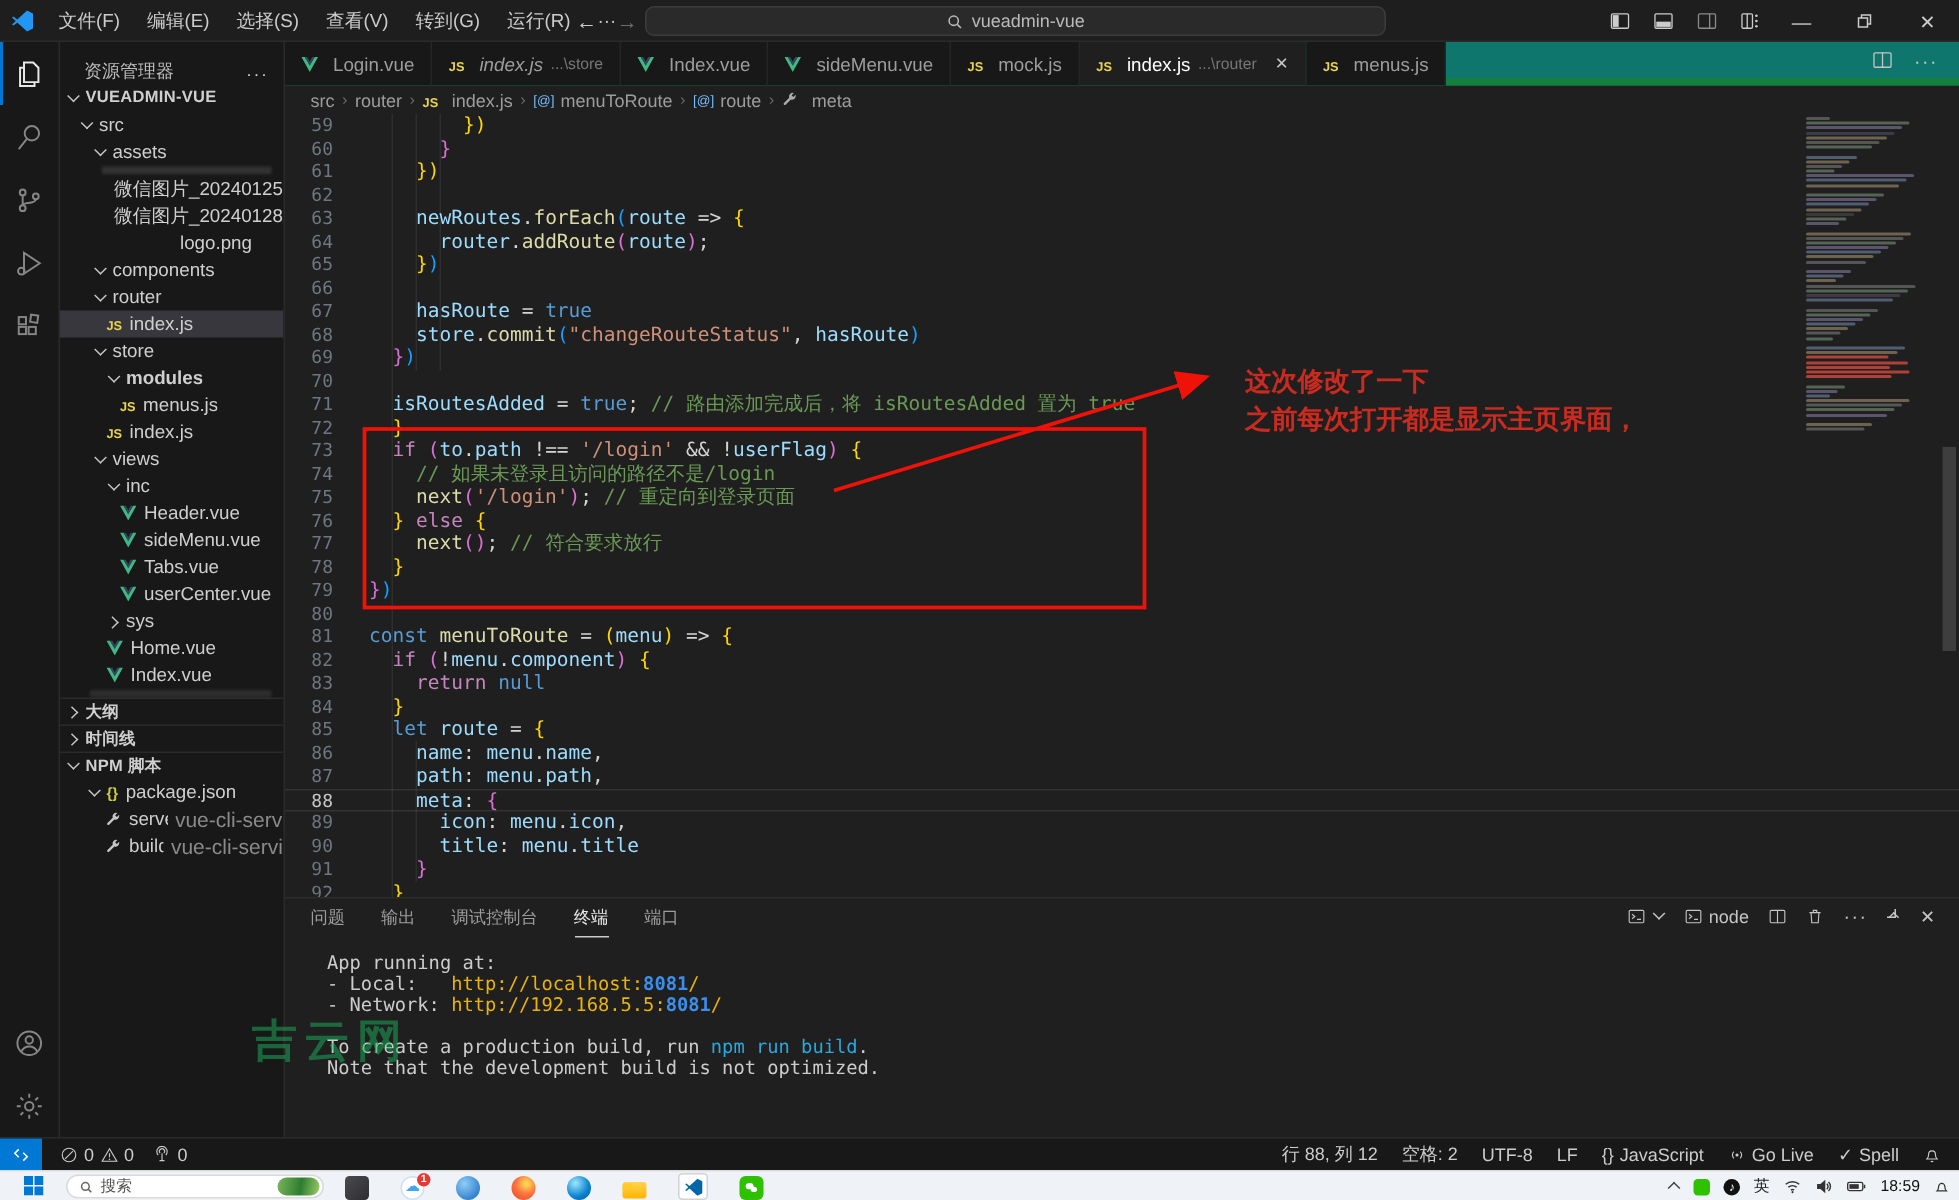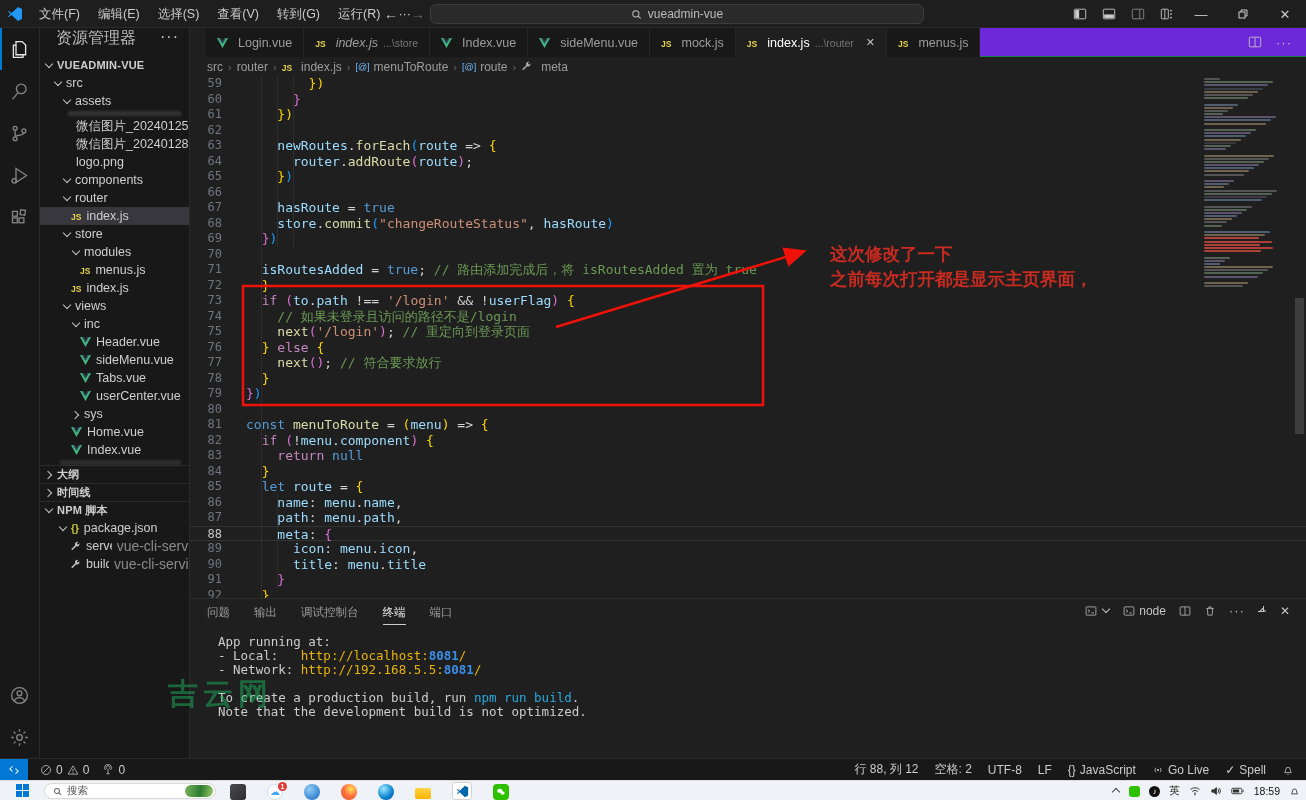--- a/index.html
+++ b/index.html
@@ -26,21 +26,21 @@
   
   .activitybar{position:absolute;left:0;top:28px;width:40px;height:730px;background:#181818;
                border-right:1px solid #2a2a2a;display:flex;flex-direction:column;align-items:center;z-index:5}
   .ab-icon{width:40px;height:42px;display:flex;align-items:center;justify-content:center;color:#868686}
   .ab-icon.active{color:#e7e7e7;box-shadow:inset 2px 0 0 #0078d4}
   .ab-bottom{margin-top:auto}
 
   
   .sidebar{position:absolute;left:40px;top:28px;width:150px;height:730px;background:#181818;
            border-right:1px solid #2a2a2a;overflow:hidden;z-index:4}
-  .sb-header{height:28px;display:flex;align-items:flex-start;padding:0 10px 0 16px;font-size:16px;color:#bcbcbc}
+  .sb-header{height:28px;display:flex;align-items:flex-end;padding:0 10px 0 16px;font-size:12px;color:#bcbcbc}
   .sb-dots{margin-left:auto;letter-spacing:1px;color:#ccc}
   .row{height:18px;display:flex;align-items:center;white-space:nowrap;overflow:hidden;
        color:#cfcfcf;font-size:12.5px}
   .row.sel{background:#37373d}
   .row.bold .lbl{font-weight:bold;font-size:11px;letter-spacing:.2px}
   .chev{width:9px;height:9px;position:relative;margin-right:4px;flex:none}
   .chev::after{content:"";position:absolute;width:5px;height:5px;border-right:1.2px solid #c5c5c5;border-bottom:1.2px solid #c5c5c5}
   .chev.down::after{transform:rotate(45deg);top:0;left:2px}
   .chev.right::after{transform:rotate(-45deg);top:2px;left:1px}
   .lbl{overflow:hidden}
@@ -51,21 +51,21 @@
   .vue-ico{margin-right:5px;flex:none}
   .wrench-ico{margin-right:5px;flex:none}
   .artifact{height:7px;display:flex;align-items:center;opacity:.5}
   .artifact i{display:block;height:5px;flex:1;margin:0 8px 0 28px;background:#4d4d4d;filter:blur(1px)}
   .artifact2{height:6px;opacity:.4}
   .artifact2 i{margin:0 8px 0 20px}
   .section{border-top:1px solid rgba(255,255,255,.08)}
 
   
   .editor{position:absolute;left:190px;top:28px;width:1116px;height:730px;background:#1f1f1f}
-  .tabbar{position:absolute;top:0;left:16px;right:0;height:29px;background:#6d28d9;display:flex;border-bottom:1px solid #15803d}
+  .tabbar{position:absolute;top:0;left:0;right:0;height:29px;background:#0f766e;display:flex;border-bottom:5px solid #15803d}
   .tab{height:29px;display:flex;align-items:center;padding:0 11px;font-size:12.5px;color:#9d9d9d;
        background:#181818;border-right:1px solid #252526;gap:5px;white-space:nowrap;flex:none}
   .tab.active{background:#1f1f1f;color:#fff}
   .tab .tdesc{font-size:10.5px;color:#767676}
   .tab .tclose{margin-left:7px;font-size:11px;color:#c5c5c5}
   .tab.italic .tlbl{font-style:italic}
   .tab-actions{margin-left:auto;display:flex;align-items:center;gap:14px;padding:0 14px;color:#c5c5c5;flex:none}
   .dots3{letter-spacing:1px;font-size:13px}
 
   .breadcrumb{position:absolute;top:29px;left:0;right:0;height:19px;display:flex;align-items:center;
@@ -298,41 +298,41 @@
           <i></i>
         </div>
         <div class="row" style="padding-left: 31px;">
           <span><span class="img-ico"></span></span>
           <span class="lbl">微信图片_202401251...</span>
         </div>
         <div class="row" style="padding-left: 31px;">
           <span><span class="img-ico"></span></span>
           <span class="lbl">微信图片_202401282...</span>
         </div>
-        <div class="row" style="padding-left: 31px;">
+        <div class="row" style="padding-left: 31px; gap: 44px;">
           <span><span class="img-ico"></span></span>
           <span class="lbl">logo.png</span>
         </div>
         <div class="row" style="padding-left: 22px;">
           <span class="chev down"></span>
           <span class="lbl">components</span>
         </div>
         <div class="row" style="padding-left: 22px;">
           <span class="chev down"></span>
           <span class="lbl">router</span>
         </div>
         <div class="row sel" style="padding-left: 31px;">
           <span><b class="js-ico">JS</b></span>
           <span class="lbl">index.js</span>
         </div>
         <div class="row" style="padding-left: 22px;">
           <span class="chev down"></span>
           <span class="lbl">store</span>
         </div>
-        <div class="row" style="padding-left: 31px;">
+        <div class="row" style="padding-left: 31px; font-weight: bold;">
           <span class="chev down"></span>
           <span class="lbl">modules</span>
         </div>
         <div class="row" style="padding-left: 40px;">
           <span><b class="js-ico">JS</b></span>
           <span class="lbl">menus.js</span>
         </div>
         <div class="row" style="padding-left: 31px;">
           <span><b class="js-ico">JS</b></span>
           <span class="lbl">index.js</span>

